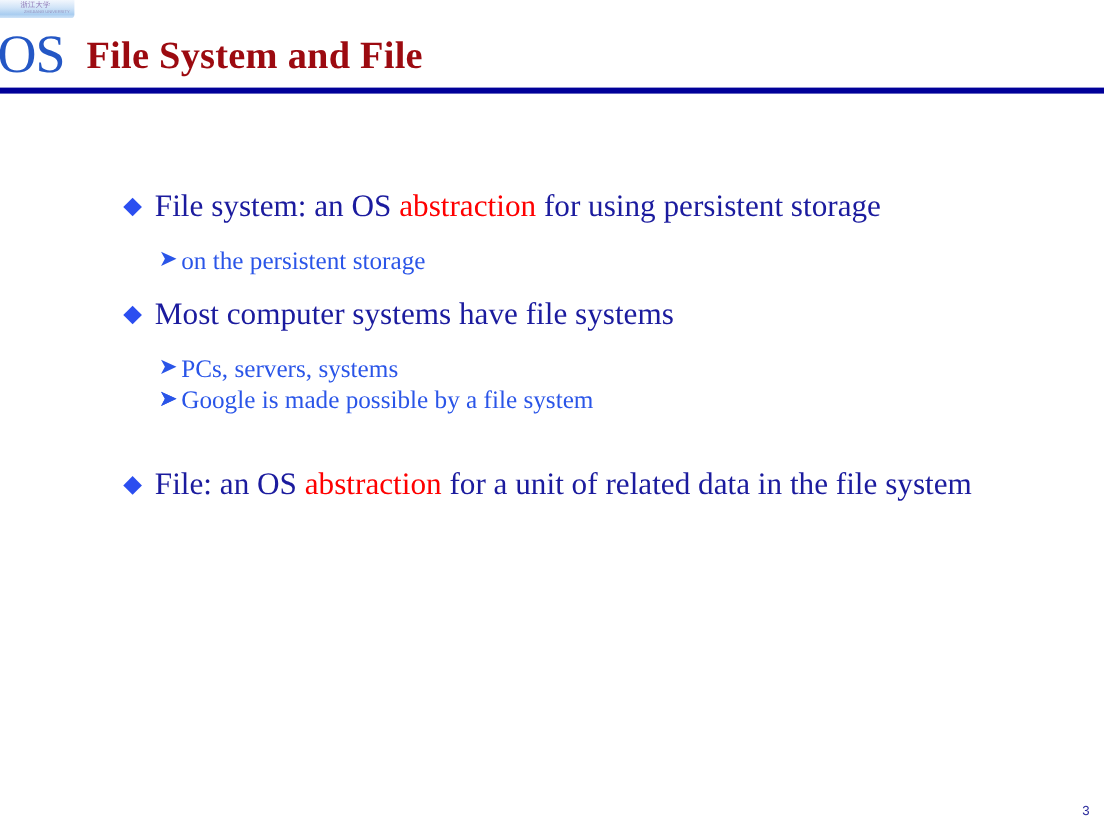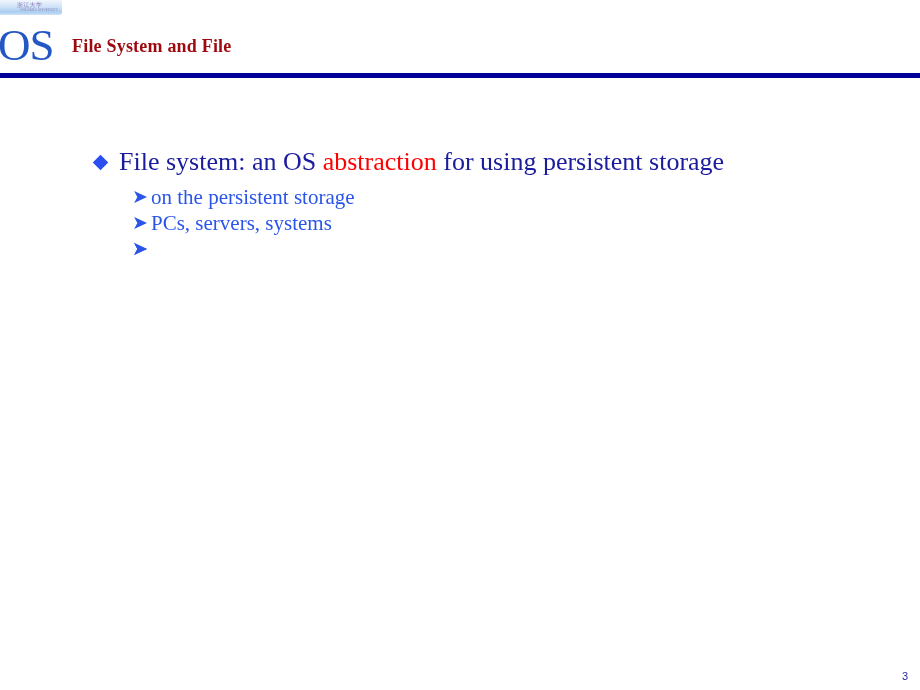--- a/index.html
+++ b/index.html
@@ -68,21 +68,21 @@
     font-size: 45px;
     line-height: 48px;
     color: #2457c5;
     letter-spacing: -1px;
   }
   .slide-title {
     position: absolute;
     left: 72px;
     top: 6px;
     font-family: "Liberation Serif", "DejaVu Serif", serif;
-    font-size: 18px;
+    font-size: 32px;
     line-height: 32px;
     font-weight: bold;
     color: #9c0a10;
     letter-spacing: 0.2px;
   }
   .header-rule {
     position: absolute;
     left: 0;
     top: 73px;
     width: 920px;
@@ -97,21 +97,21 @@
     top: 140px;
     width: 800px;
   }
 
   .lvl1 {
     position: relative;
     padding-left: 25px;
     color: #1b1b9e;
     font-size: 26px;
     line-height: 32px;
-    margin: 6px;
+    margin: 16px;
   }
   .lvl1 .diamond {
     position: absolute;
     left: 1px;
     top: 11px;
     width: 11px;
     height: 11px;
     background: #2b4ef0;
     transform: rotate(45deg);
   }
@@ -172,30 +172,39 @@
   <div class="lvl1">
     <span class="diamond"></span>
     <span>File system: an OS </span><span class="red">abstraction</span><span> for using persistent storage</span>
   </div>
 
   <div class="lvl2">
     <span class="arrow">➤</span>
     <span class="cont">on the persistent storage</span>
   </div>
 
+  <div class="lvl1">
+    <span class="diamond"></span>
+    <span>Most computer systems have file systems</span>
+  </div>
 
   <div class="lvl2">
     <span class="arrow">➤</span>
     <span>PCs, servers, systems</span>
   </div>
   <div class="lvl2">
     <span class="arrow">➤</span>
   </div>
   <div class="lvl2">
     <span class="arrow">➤</span>
+    <span>Google is made possible by a file system</span>
   </div>
 
   <div class="spacer"></div>
 
+  <div class="lvl1">
+    <span class="diamond"></span>
+    <span>File: an OS </span><span class="red">abstraction</span><span> for a unit of related data in the file system</span>
+  </div>
 
 </div>
 
 <div class="page-number">3</div>
 
 </body></html>

